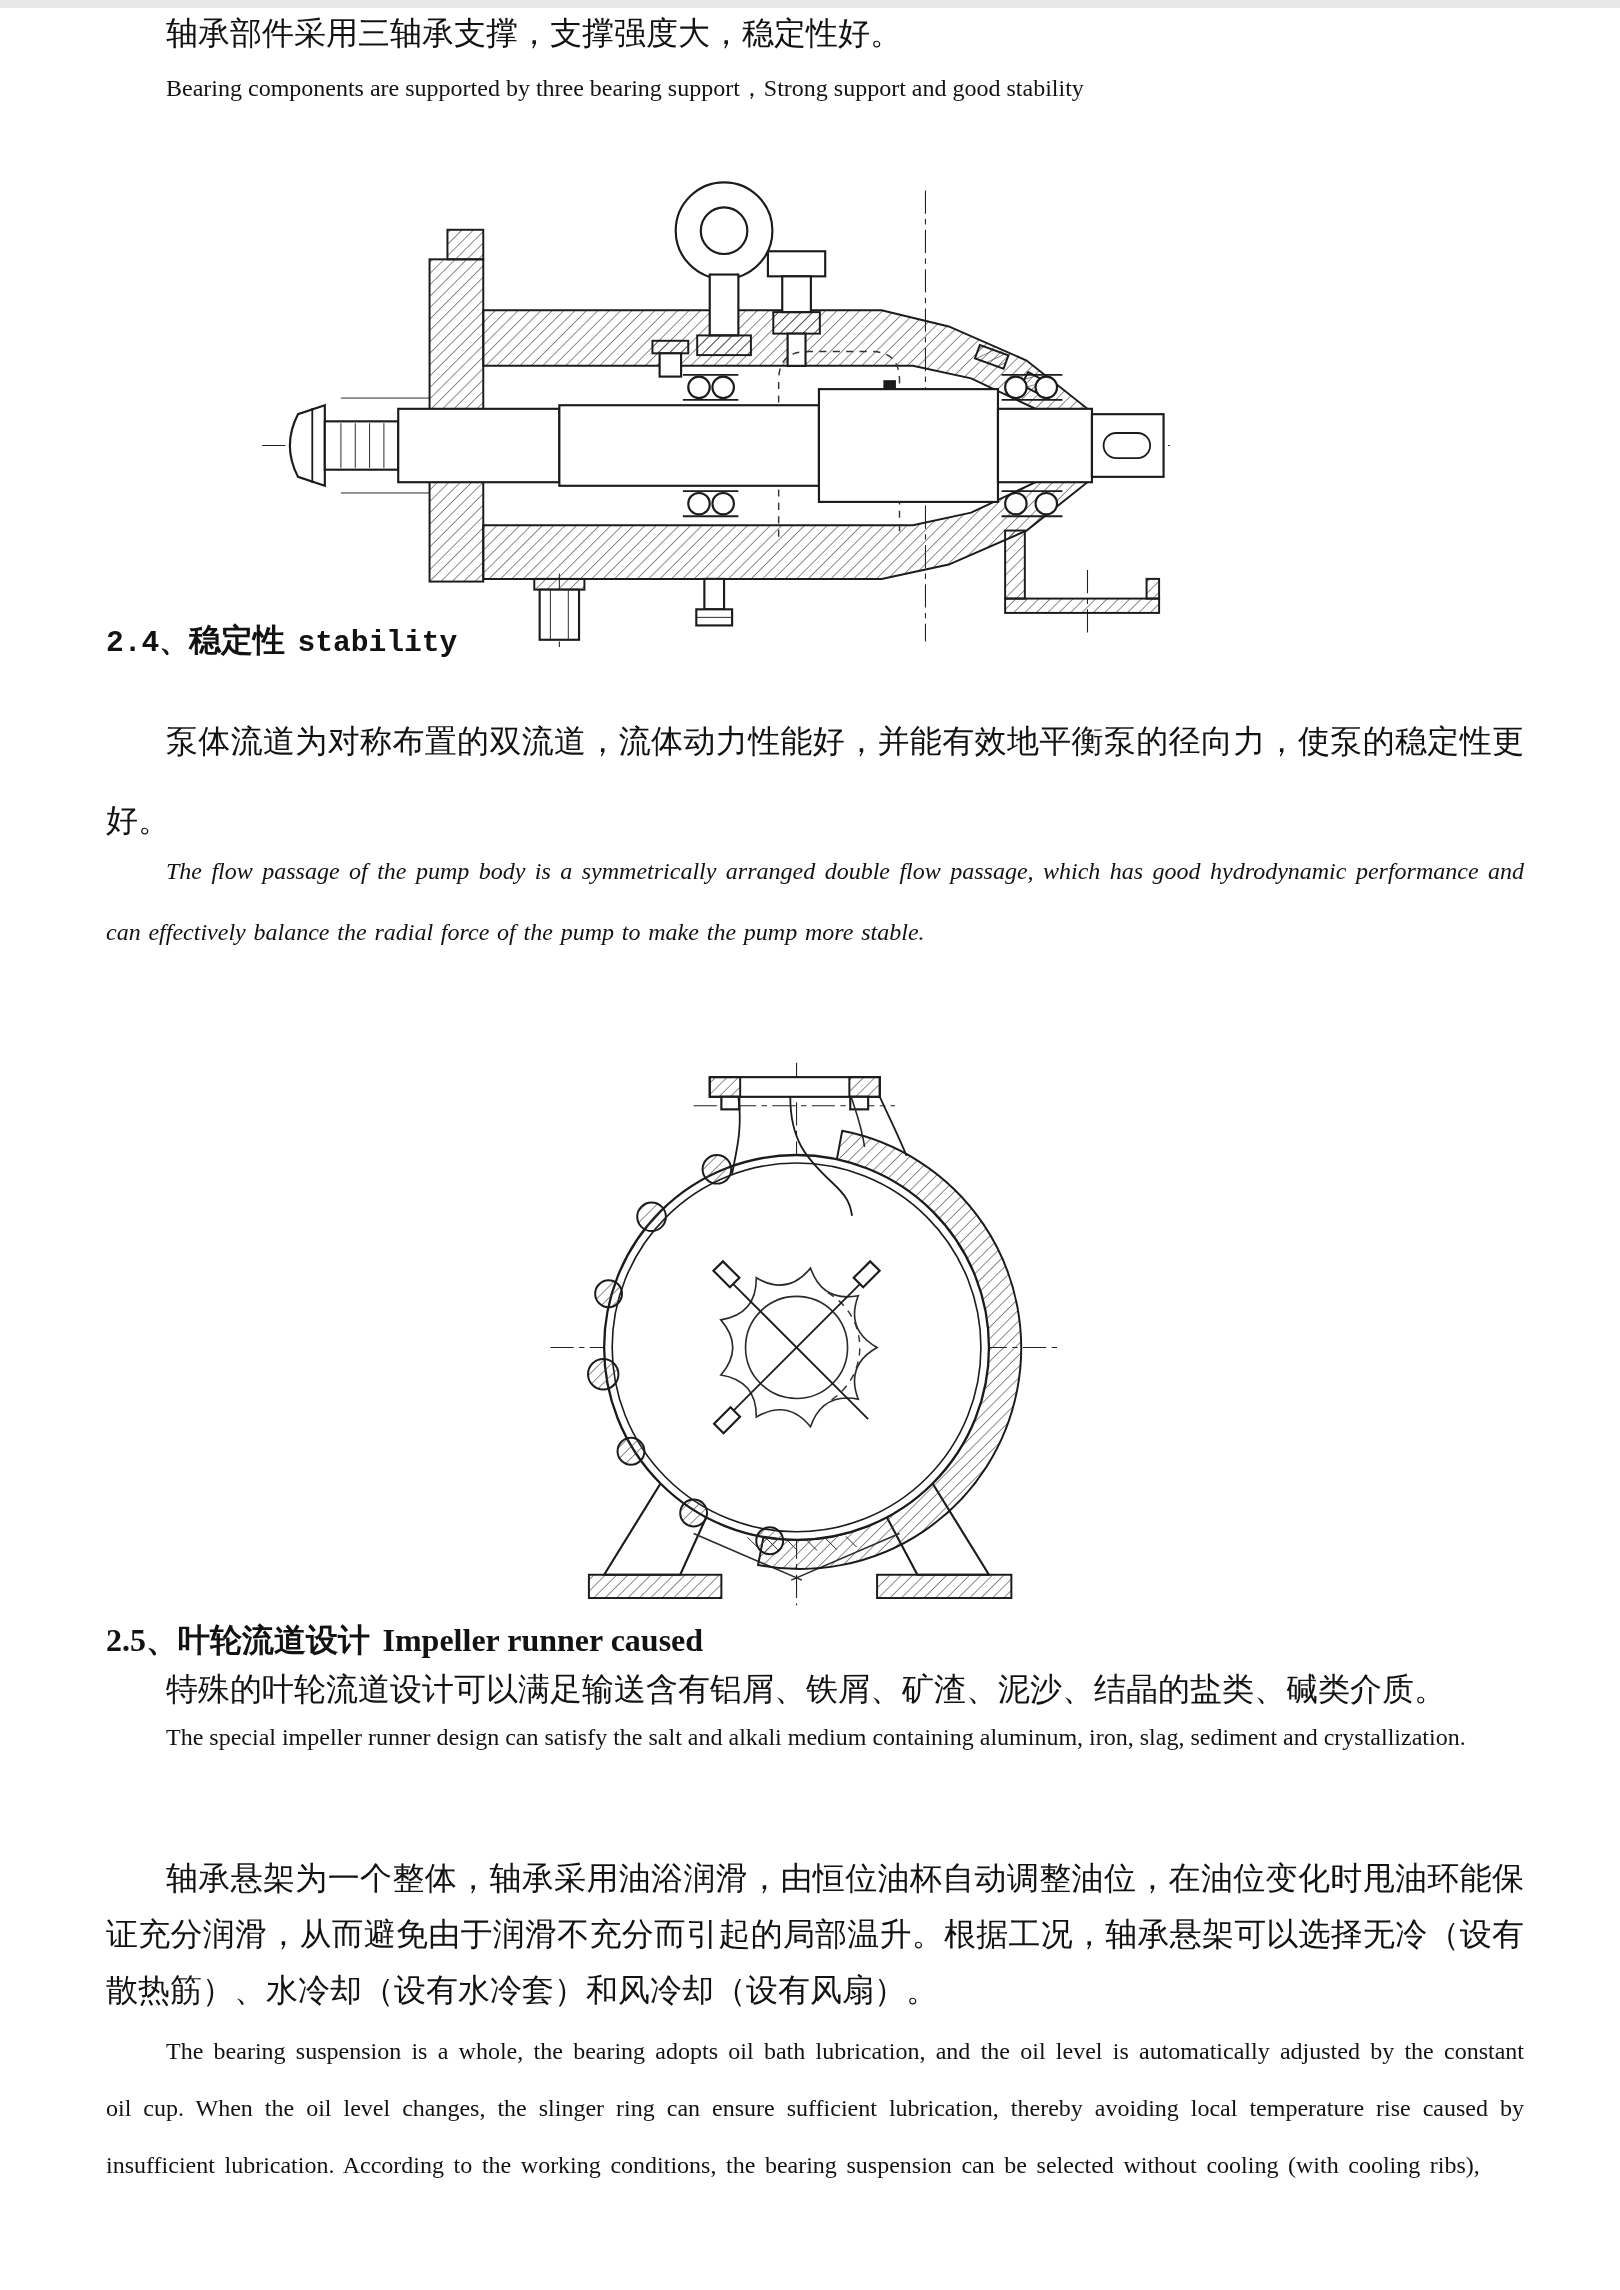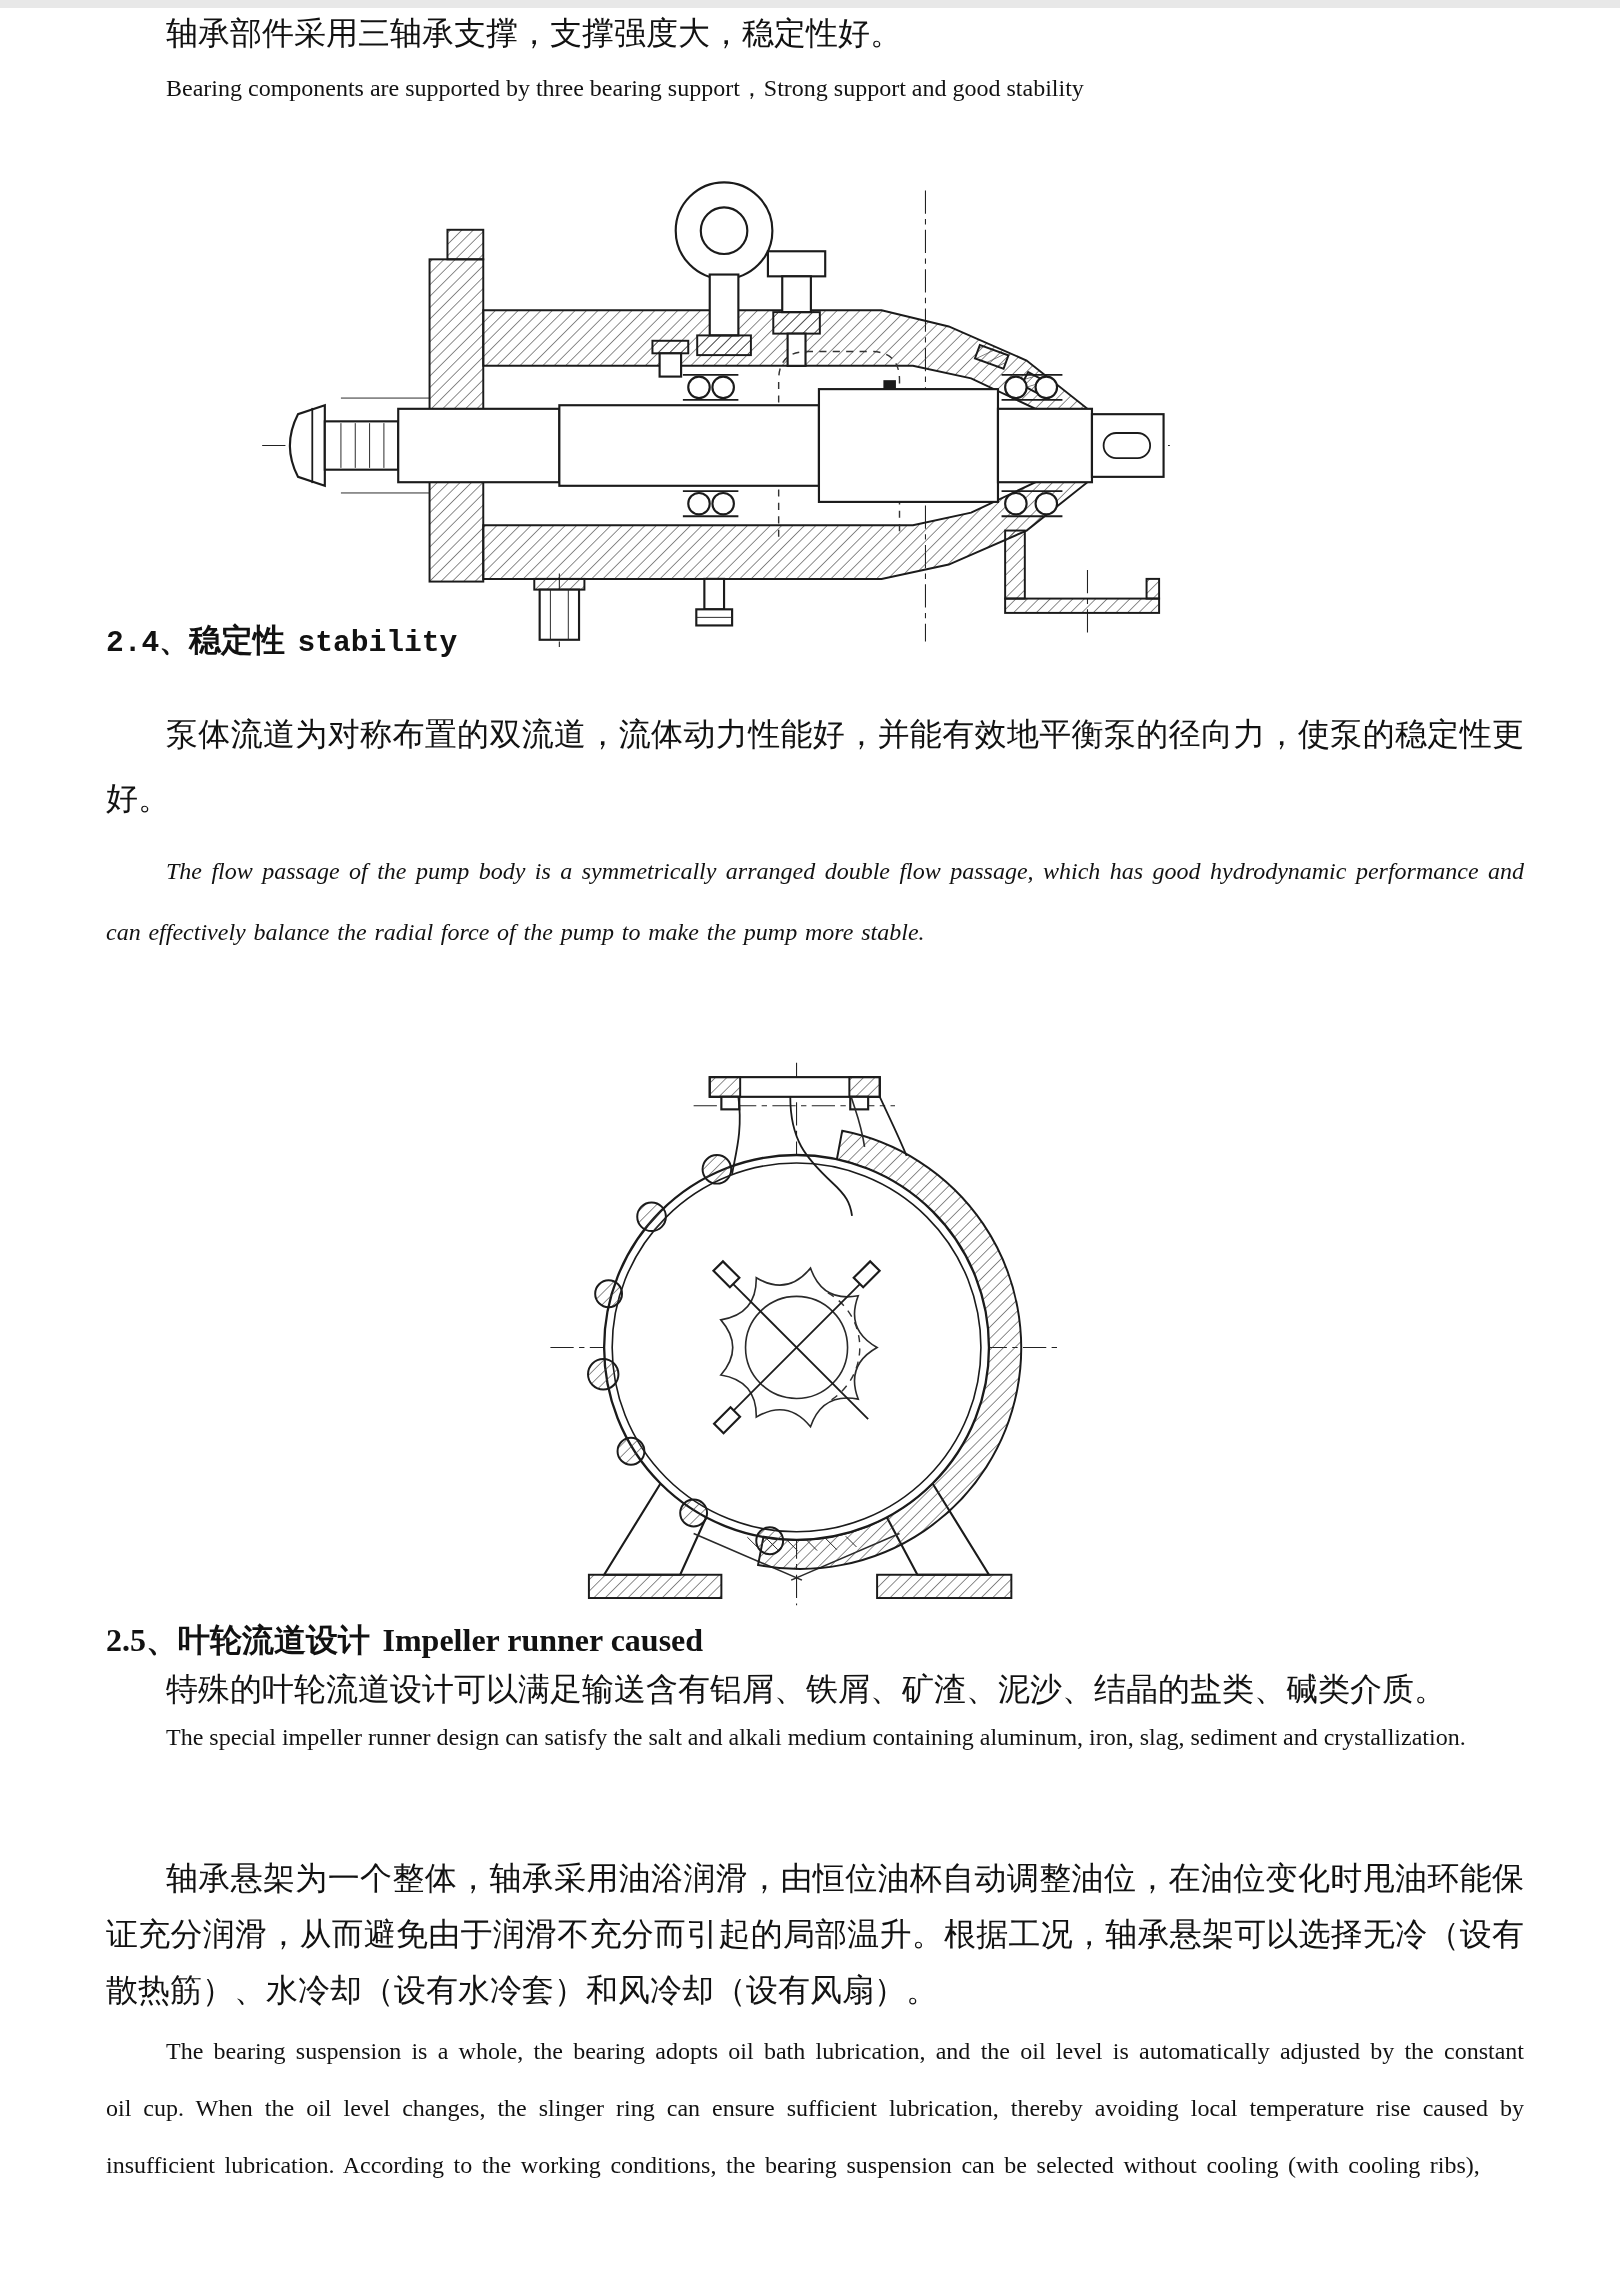--- a/index.html
+++ b/index.html
@@ -16,21 +16,21 @@
   .cn{font-size:32px;}
   .en{font-size:24px;}
   .ind{text-indent:60px;}
   .just{text-align:justify;}
   .lh48{line-height:43px;}
   .lh52{line-height:47px;}
   .lh55{line-height:49px;}
   .lh63{line-height:56px;}
   .lh64{line-height:57px;}
   .lh68{line-height:61px;}
-  .lh72{line-height:64px;}
+  .lh72{line-height:79px;}
   .ws2{word-spacing:1.8px;font-style:italic;}
   .ws4{word-spacing:3.6px;}
   .hd{position:absolute;left:106px;margin:0;font-size:32px;font-weight:bold;white-space:nowrap;}
   .hd .mono{font-family:"Liberation Mono","DejaVu Sans Mono",monospace;font-weight:600;font-size:29.6px;}
   .hsp{margin-left:12.5px;}
   .fig{position:absolute;margin:0;padding:0;}
   .fig svg{display:block;width:100%;height:100%;}
   
   .part{fill:#ffffff;stroke:#1b1b1b;stroke-width:2.4;}
   .hatch{stroke:#1b1b1b;stroke-width:2.2;}

